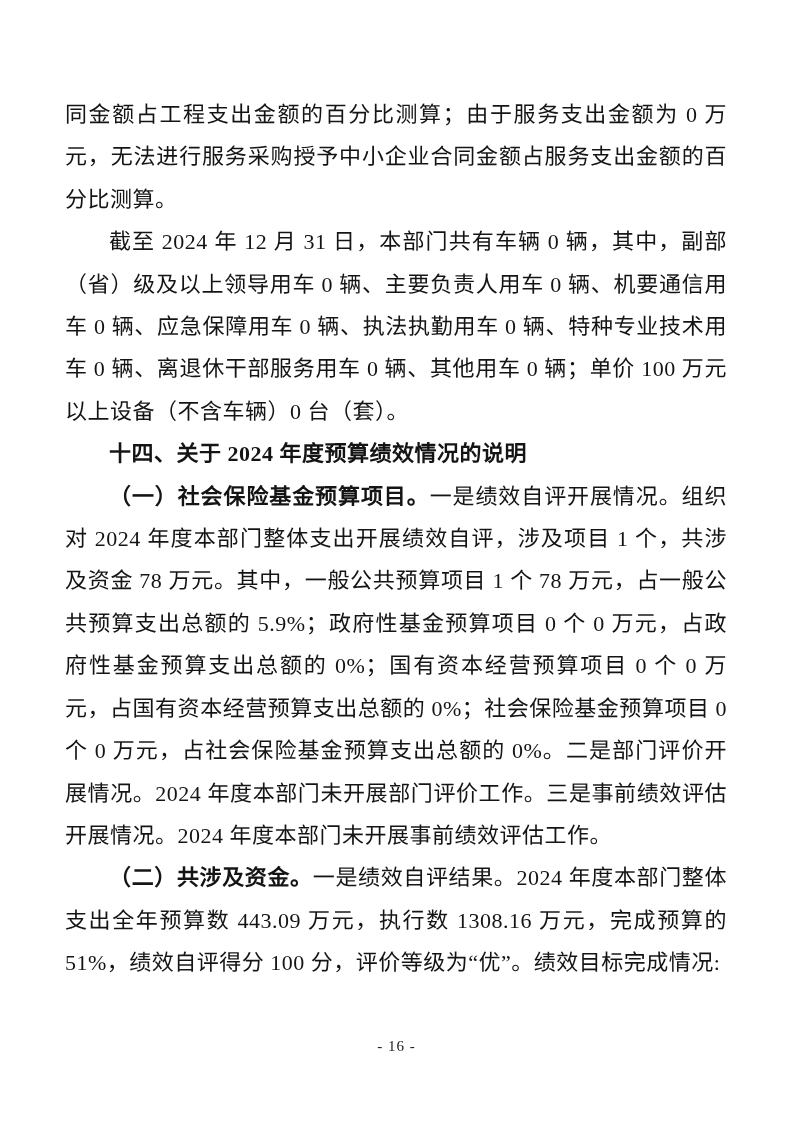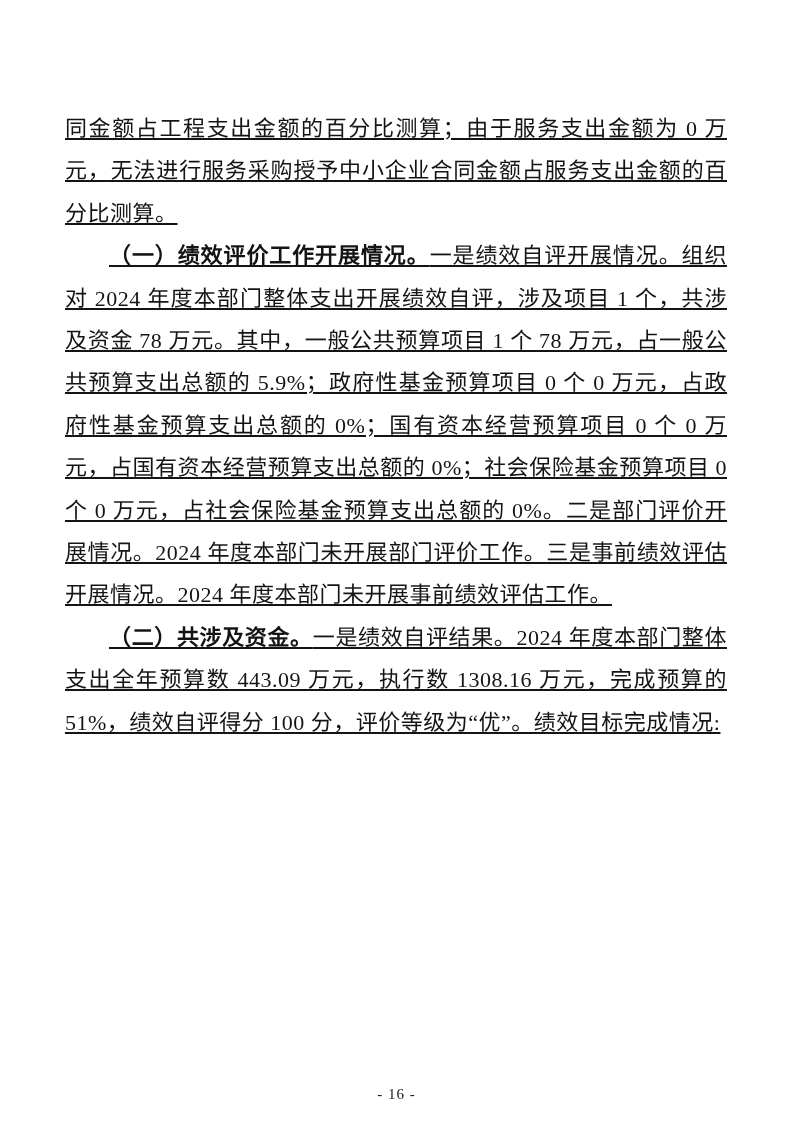--- a/index.html
+++ b/index.html
@@ -14,23 +14,22 @@
     height: 1122px;
     margin: 0 auto;
     background: #ffffff;
     overflow: hidden;
     font-family: "Liberation Serif", "DejaVu Serif", serif;
     color: #141414;
   }
   .doc-body {
     position: absolute;
     left: 65px;
-    top: 108px;
+    top: 94px;
     width: 662px;
-    text-decoration: underline;
   }
   .para {
     margin: 0;
     padding: 0;
     font-size: 22px;
     line-height: 42.4px;
     text-align: justify;
     text-justify: inter-character;
     text-indent: 2em;
     letter-spacing: 0.5px;
@@ -47,26 +46,27 @@
   .page-footer {
     position: absolute;
     left: 0;
     top: 1036px;
     width: 100%;
     text-align: center;
     font-size: 15px;
     line-height: 20px;
     color: #1a1a1a;
     letter-spacing: 1px;
-    margin-top: 48px;
   }
 </style>
 </head>
 <body>
 
 <div class="page">
   <div class="doc-body">
       <p class="para body-continuation"><span class="run">同金额占工程支出金额的百分比测算；由于服务支出金额为 0 万元，无法进行服务采购授予中小企业合同金额占服务支出金额的百分比测算。</span></p>
-      <p class="para body"><span class="run bold">（一）绩效评价工作开展情况。</span><span class="run">一是绩效自评开展情况。组织对 2024 年度本部门整体支出开展绩效自评，涉及项目 1 个，共涉及资金 78 万元。其中，一般公共预算项目 1 个 78 万元，占一般公共预算支出总额的 5.9%；政府性基金预算项目 0 个 0 万元，占政府性基金预算支出总额的 0%；国有资本经营预算项目 0 个 0 万元，占国有资本经营预算支出总额的 0%；社会保险基金预算项目 0 个 0 万元，占社会保险基金预算支出总额的 0%。二是部门评价开展情况。2024 年度本部门未开展部门评价工作。三是事前绩效评估开展情况。2024 年度本部门未开展事前绩效评估工作。</span></p>
+      <p class="para body"><span class="run">截至 2024 年 12 月 31 日，本部门共有车辆 0 辆，其中，副部（省）级及以上领导用车 0 辆、主要负责人用车 0 辆、机要通信用车 0 辆、应急保障用车 0 辆、执法执勤用车 0 辆、特种专业技术用车 0 辆、离退休干部服务用车 0 辆、其他用车 0 辆；单价 100 万元以上设备（不含车辆）0 台（套）。</span></p>
+      <p class="para heading"><span class="run bold">十四、关于 2024 年度预算绩效情况的说明</span></p>
+      <p class="para body"><span class="run bold">（一）社会保险基金预算项目。</span><span class="run">一是绩效自评开展情况。组织对 2024 年度本部门整体支出开展绩效自评，涉及项目 1 个，共涉及资金 78 万元。其中，一般公共预算项目 1 个 78 万元，占一般公共预算支出总额的 5.9%；政府性基金预算项目 0 个 0 万元，占政府性基金预算支出总额的 0%；国有资本经营预算项目 0 个 0 万元，占国有资本经营预算支出总额的 0%；社会保险基金预算项目 0 个 0 万元，占社会保险基金预算支出总额的 0%。二是部门评价开展情况。2024 年度本部门未开展部门评价工作。三是事前绩效评估开展情况。2024 年度本部门未开展事前绩效评估工作。</span></p>
       <p class="para body"><span class="run bold">（二）共涉及资金。</span><span class="run">一是绩效自评结果。2024 年度本部门整体支出全年预算数 443.09 万元，执行数 1308.16 万元，完成预算的 51%，绩效自评得分 100 分，评价等级为“优”。绩效目标完成情况:</span></p>
     </div>
   <div class="page-footer">- 16 -</div>
 </div>
 
 </body></html>

